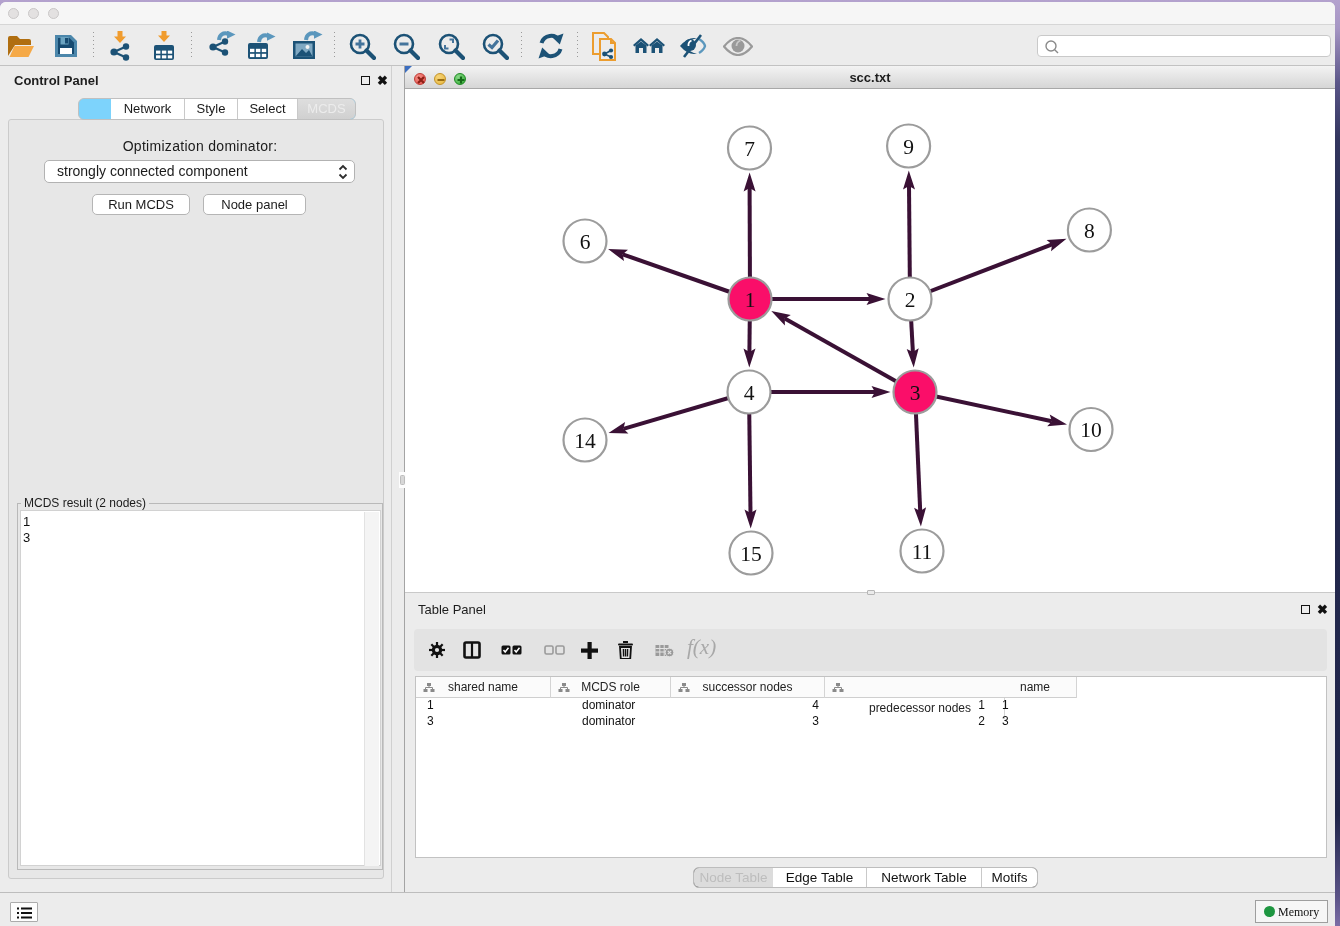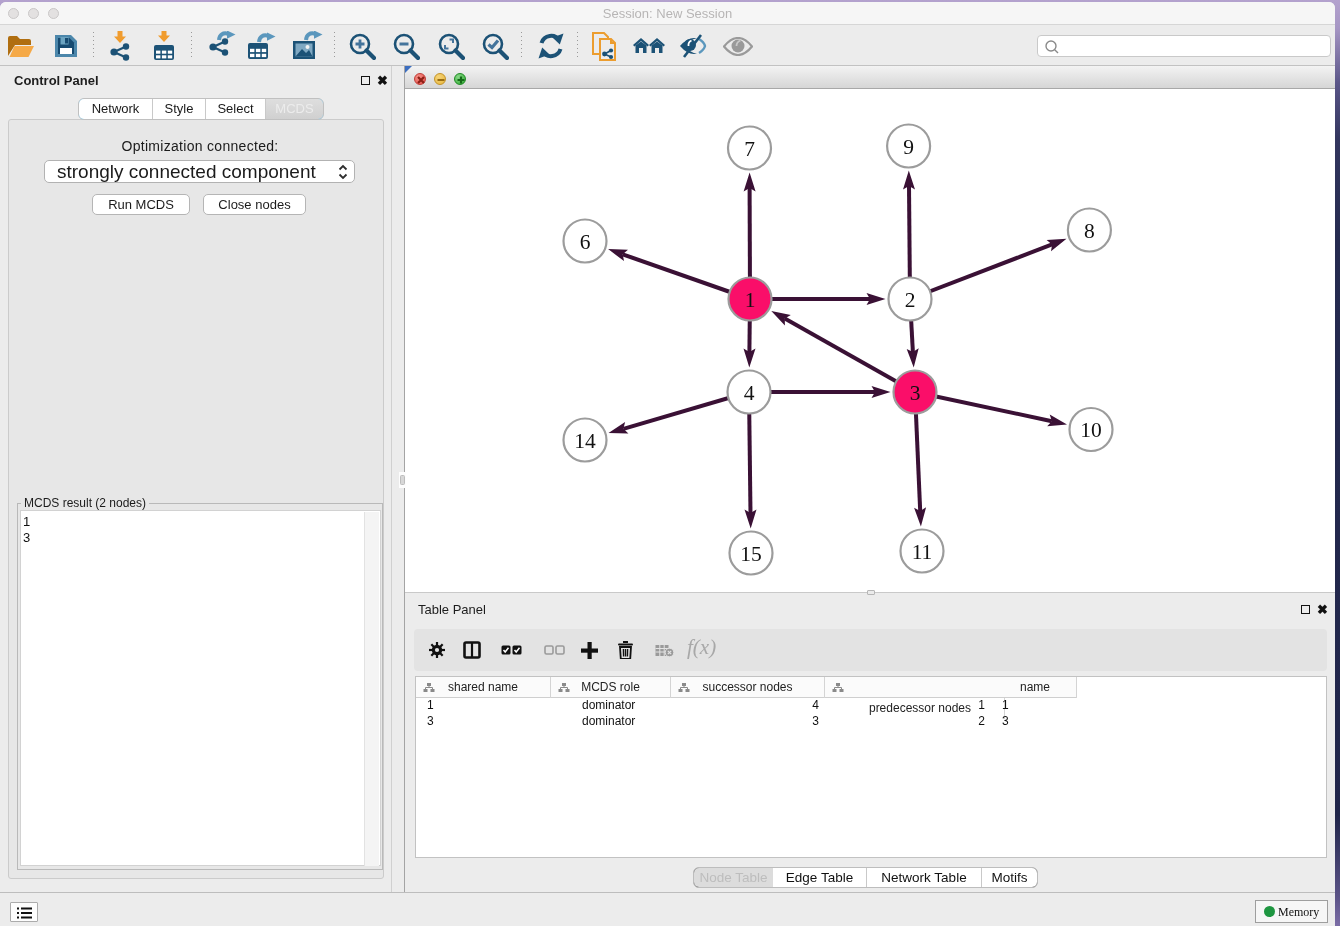--- a/index.html
+++ b/index.html
@@ -15,25 +15,25 @@
 
 .toolbar{position:absolute;left:0;top:24px;width:100%;height:40px;background:#ececec;border-bottom:1px solid #c2c2c2;}
 .sep{position:absolute;top:6px;height:28px;width:1px;background-image:linear-gradient(#9a9a9a 25%,rgba(0,0,0,0) 25%);background-size:1px 4px;}
 
 .search{position:absolute;left:1037px;top:9px;width:294px;height:22px;background:#fff;border:1px solid #c9c9c9;border-radius:4px;}
 
 .cp-title{position:absolute;left:14px;top:71px;font-size:13px;color:#1d1d1d;font-weight:bold;}
 .icon-sq{position:absolute;width:9px;height:9px;border:1.5px solid #111;}
 .icon-x{position:absolute;font-size:13px;font-weight:bold;color:#111;}
 .tabpane{position:absolute;left:8px;top:117px;width:376px;height:760px;background:#e7e7e7;border:1px solid #cbcbcb;border-radius:3px;}
-.tabs{position:absolute;left:78px;top:96px;height:22px;display:flex;border:1px solid #c0c0c0;border-radius:6px;overflow:hidden;background:#7dd3fc;}
+.tabs{position:absolute;left:78px;top:96px;height:22px;display:flex;border:1px solid #c0c0c0;border-radius:6px;overflow:hidden;background:#7dd3fc;padding-left:32px;}
 .tab{font-size:13px;color:#1a1a1a;text-align:center;line-height:20px;border-right:1px solid #c9c9c9;background:#fff;}
 .tab.sel{background:linear-gradient(#dedede,#d0d0d0);color:#ececec;border-right:none;}
 .optlabel{position:absolute;left:0;top:136px;width:400px;text-align:center;font-size:14px;letter-spacing:0.3px;color:#1b1b1b;}
-.select{position:absolute;left:44px;top:158px;width:311px;height:23px;background:#fff;border:1px solid #b2b2b2;border-radius:5px;font-size:19px;color:#1b1b1b;line-height:21px;padding-left:12px;}
+.select{position:absolute;left:44px;top:158px;width:311px;height:23px;background:#fff;border:1px solid #b2b2b2;border-radius:5px;font-size:14px;color:#1b1b1b;line-height:21px;padding-left:12px;}
 .btn{position:absolute;height:21px;background:#fff;border:1px solid #b5b5b5;border-radius:5px;font-size:13px;color:#1b1b1b;text-align:center;line-height:19px;}
 .fieldset{position:absolute;left:17px;top:501px;width:366px;height:367px;border:1px solid #b9b9b9;}
 .fs-legend{position:absolute;left:21px;top:494px;background:#e7e7e7;padding:0 3px;font-size:12px;color:#1b1b1b;}
 .fs-white{position:absolute;left:20px;top:508px;width:361px;height:356px;background:#fff;border:1px solid #d2d2d2;}
 .fs-text{position:absolute;left:23px;top:512px;font-size:13px;line-height:16px;color:#111;}
 .fs-scroll{position:absolute;right:1px;top:1px;width:15px;height:354px;background:#f4f4f4;border-left:1px solid #e2e2e2;}
 
 .vline{position:absolute;background:#d0d0d0;}
 
 .netwin-title{position:absolute;left:404px;top:64px;width:931px;height:23px;background:linear-gradient(#f3f3f3,#d6d6d6);border-bottom:1px solid #a8a8a8;border-left:1px solid #a8a8a8;}
@@ -57,21 +57,20 @@
 .membtn{position:absolute;left:1255px;top:7px;width:73px;height:23px;background:#f6f6f6;border:1px solid #9e9e9e;font-size:12px;color:#111;}
 </style>
 </head>
 <body>
 <div class="window">
 
   <div class="titlebar">
     <div class="tl" style="left:8px;"></div>
     <div class="tl" style="left:28px;"></div>
     <div class="tl" style="left:48px;"></div>
-    <div class="title-text">Session: New Session</div>
   </div>
 
   <div class="toolbar" id="toolbar">
     <div class="sep" style="left:93px;"></div>
     <svg width="28" height="23" viewBox="0 0 28 23" style="position:absolute;left:7.0px;top:8.5px;">
         <path d="M1 21 L1 3 Q1 1 3 1 L10 1 L13 4 L22 4 Q24 4 24 6 L24 10 L8 10 L1 21 Z" fill="#b06e10"></path>
         <path d="M7.5 11 L27 11 L21.5 22 L2.5 22 Z" fill="#f5a947"></path>
       </svg>
     <svg width="24" height="24" viewBox="0 0 24 24" style="position:absolute;left:54.0px;top:8.0px;">
         <path d="M1 1 H17 L23 7 V23 H1 Z" fill="#4c87ab"></path>
@@ -205,29 +204,29 @@
   <div class="cp-title">Control Panel</div>
   <div class="icon-sq" style="left:361px;top:74px;"></div>
   <div class="icon-x" style="left:377px;top:71px;">✖</div>
   <div class="tabpane"></div>
   <div class="tabs">
     <div class="tab" style="width:74px;">Network</div>
     <div class="tab" style="width:53px;">Style</div>
     <div class="tab" style="width:60px;">Select</div>
     <div class="tab sel" style="width:57px;">MCDS</div>
   </div>
-  <div class="optlabel">Optimization connected:</div>
+  <div class="optlabel">Optimization dominator:</div>
   <div class="select">strongly connected component
     <svg width="10" height="16" style="position:absolute;right:6px;top:3px;">
         <path d="M1.5 5.5 L5 2 L8.5 5.5" fill="none" stroke="#2e2e2e" stroke-width="1.8"></path>
         <path d="M1.5 10.5 L5 14 L8.5 10.5" fill="none" stroke="#2e2e2e" stroke-width="1.8"></path>
       </svg>
   </div>
   <div class="btn" style="left:92px;top:192px;width:98px;">Run MCDS</div>
-  <div class="btn" style="left:203px;top:192px;width:103px;">Close nodes</div>
+  <div class="btn" style="left:203px;top:192px;width:103px;">Node panel</div>
   <div class="fieldset"></div>
   <div class="fs-legend">MCDS result (2 nodes)</div>
   <div class="fs-white">
       <div class="fs-scroll"></div>
     </div>
   <div class="fs-text">1<br>3</div>
   <div class="vline" style="left:391px;top:64px;width:1px;height:826px;"></div>
 
   <div class="netwin-title">
     <svg width="7" height="7" style="position:absolute;left:0;top:0;">
@@ -238,20 +237,21 @@
     <div class="light" style="left:49px;background:radial-gradient(circle at 35% 30%,#8ad889,#2eac30);border:1px solid #1f8a24;"></div>
     <svg width="12" height="12" style="position:absolute;left:10px;top:7.5px;">
         <path d="M3 3 L9 9 M9 3 L3 9" stroke="#8c1f15" stroke-width="2.2"></path>
       </svg>
     <svg width="12" height="12" style="position:absolute;left:30px;top:7.5px;">
         <path d="M2.5 6 L9.5 6" stroke="#9a6d11" stroke-width="2.2"></path>
       </svg>
     <svg width="12" height="12" style="position:absolute;left:50px;top:7.5px;">
         <path d="M2.5 6 L9.5 6 M6 2.5 L6 9.5" stroke="#156a18" stroke-width="2.2"></path>
       </svg>
+    <div class="t">scc.txt</div>
   </div>
   <div class="canvas" id="canvas">
 <svg width="929" height="501" viewBox="0 0 929 501">
 <line x1="345.0" y1="210.0" x2="344.6" y2="99.0" stroke="#3a1135" stroke-width="4"></line>
 <polygon points="344.6,83.5 350.6,102.5 344.6,99.0 338.6,102.5" fill="#3a1135"></polygon>
 <line x1="345.0" y1="210.0" x2="217.7" y2="165.3" stroke="#3a1135" stroke-width="4"></line>
 <polygon points="203.1,160.1 223.0,160.8 217.7,165.3 219.0,172.1" fill="#3a1135"></polygon>
 <line x1="345.0" y1="210.0" x2="465.0" y2="210.0" stroke="#3a1135" stroke-width="4"></line>
 <polygon points="480.5,210.0 461.5,216.0 465.0,210.0 461.5,204.0" fill="#3a1135"></polygon>
 <line x1="345.0" y1="210.0" x2="344.4" y2="263.0" stroke="#3a1135" stroke-width="4"></line>

